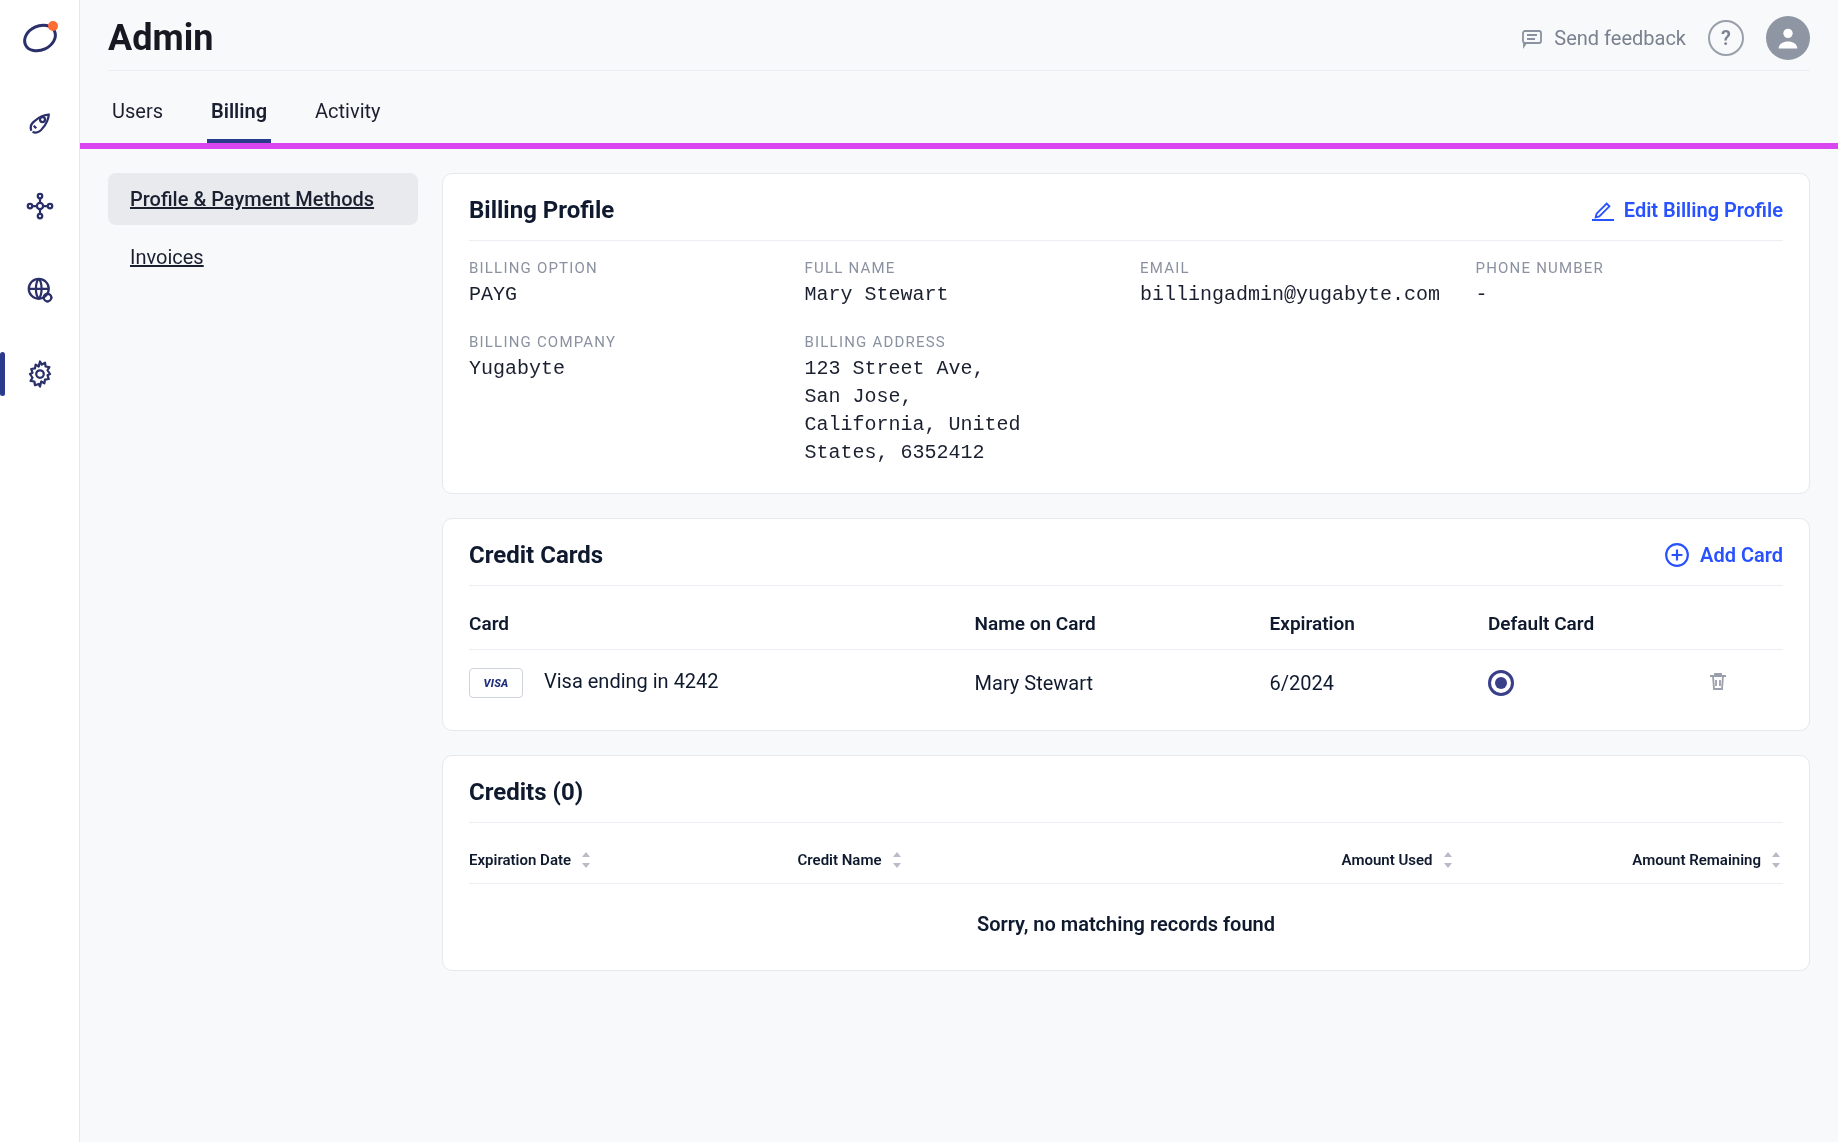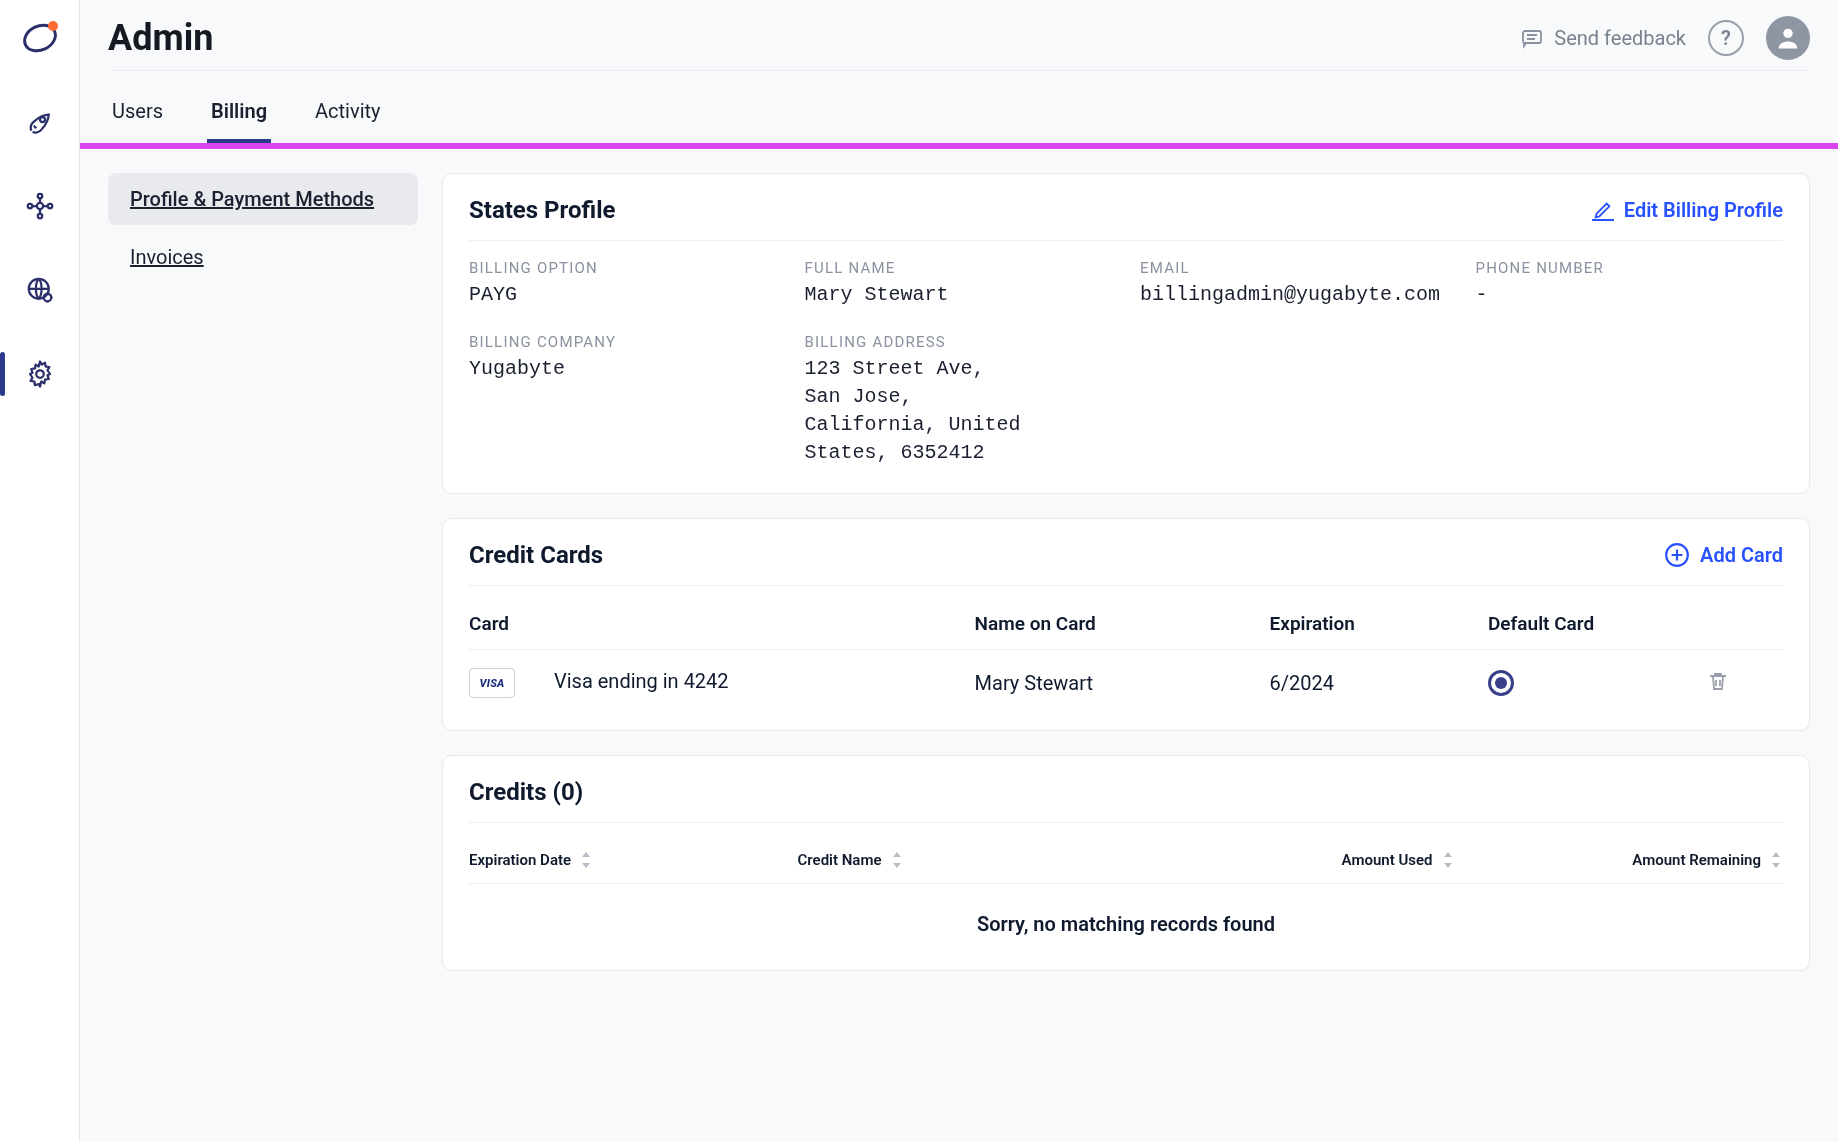--- a/index.html
+++ b/index.html
@@ -126,23 +126,23 @@
   .cc-head, .cc-row {
     display: grid;
     grid-template-columns: 2.5fr 1.4fr 1fr 1fr 0.4fr;
     align-items: center;
     gap: 27px;
   }
   .cc-head { font-weight: 600; font-size: 19px; padding: 8px 0 14px 0; border-bottom: 1px solid #eceef3;}
   .cc-row { padding: 18px 0 6px 0; font-size: 20px;}
   .visa-badge {
     display:inline-flex; align-items:center; justify-content:center;
-    width: 46px; height: 30px; border:1px solid #cfd3db; border-radius: 4px;
+    width: 54px; height: 30px; border:1px solid #cfd3db; border-radius: 4px;
     font-size: 11px; font-weight: 800; color: #1a2b7b; letter-spacing: 0.02em; font-style: italic;
-    margin-right: 34px; vertical-align: middle;
+    margin-right: 16px; vertical-align: middle;
   }
   .radio-default {
     width: 26px; height: 26px; border: 3px solid #3a3f8a; border-radius: 50%;
     display: inline-flex; align-items: center; justify-content: center; cursor: pointer;
   }
   .radio-default .dot { width: 12px; height: 12px; background: #3a3f8a; border-radius: 50%; }
   .trash { color: #9aa0ab; cursor: pointer; }
 
   
   .credits-head {
@@ -231,21 +231,21 @@
   <div class="body">
     <div class="sidepanel">
       <div class="sidepanel-item active">Profile &amp; Payment Methods</div>
       <div class="sidepanel-item">Invoices</div>
     </div>
 
     <div class="content">
 
       <section class="card">
         <div class="card-head">
-          <div class="card-title">States Profile</div>
+          <div class="card-title">Billing Profile</div>
           <div class="link-action">
             <span class="under">
               <svg width="22" height="22" viewBox="0 0 24 24" fill="none" stroke="#2851ff" stroke-width="2">
                 <path d="M4 20l4-1 11-11-3-3L5 16z"></path>
               </svg>
             </span>
             <span>Edit Billing Profile</span>
           </div>
         </div>
         <div class="profile-grid">

